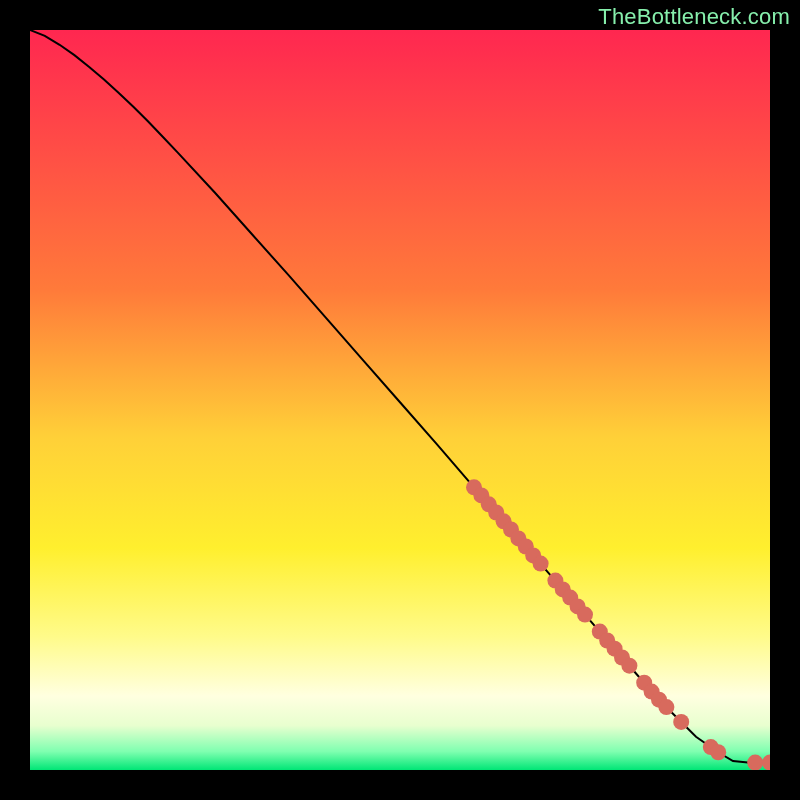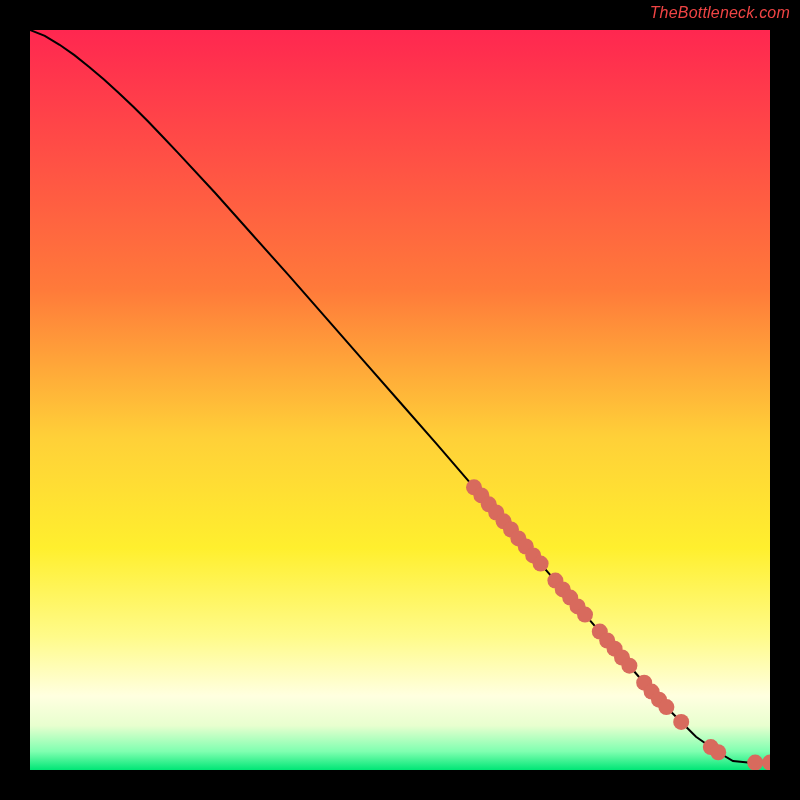--- a/index.html
+++ b/index.html
@@ -14,25 +14,24 @@
   .frame {
     position: relative;
     width: 800px;
     height: 800px;
     background: #000;
   }
   .attribution {
     position: absolute;
     top: 4px;
     right: 10px;
-    color: #ef4444;
-    font-size: 16px;
+    color: #86efac;
+    font-size: 22px;
     font-weight: 500;
     letter-spacing: 0.2px;
-    font-style: italic;
   }
   .plot-area {
     position: absolute;
     left: 30px;
     top: 30px;
     width: 740px;
     height: 740px;
     
   }
   svg {

